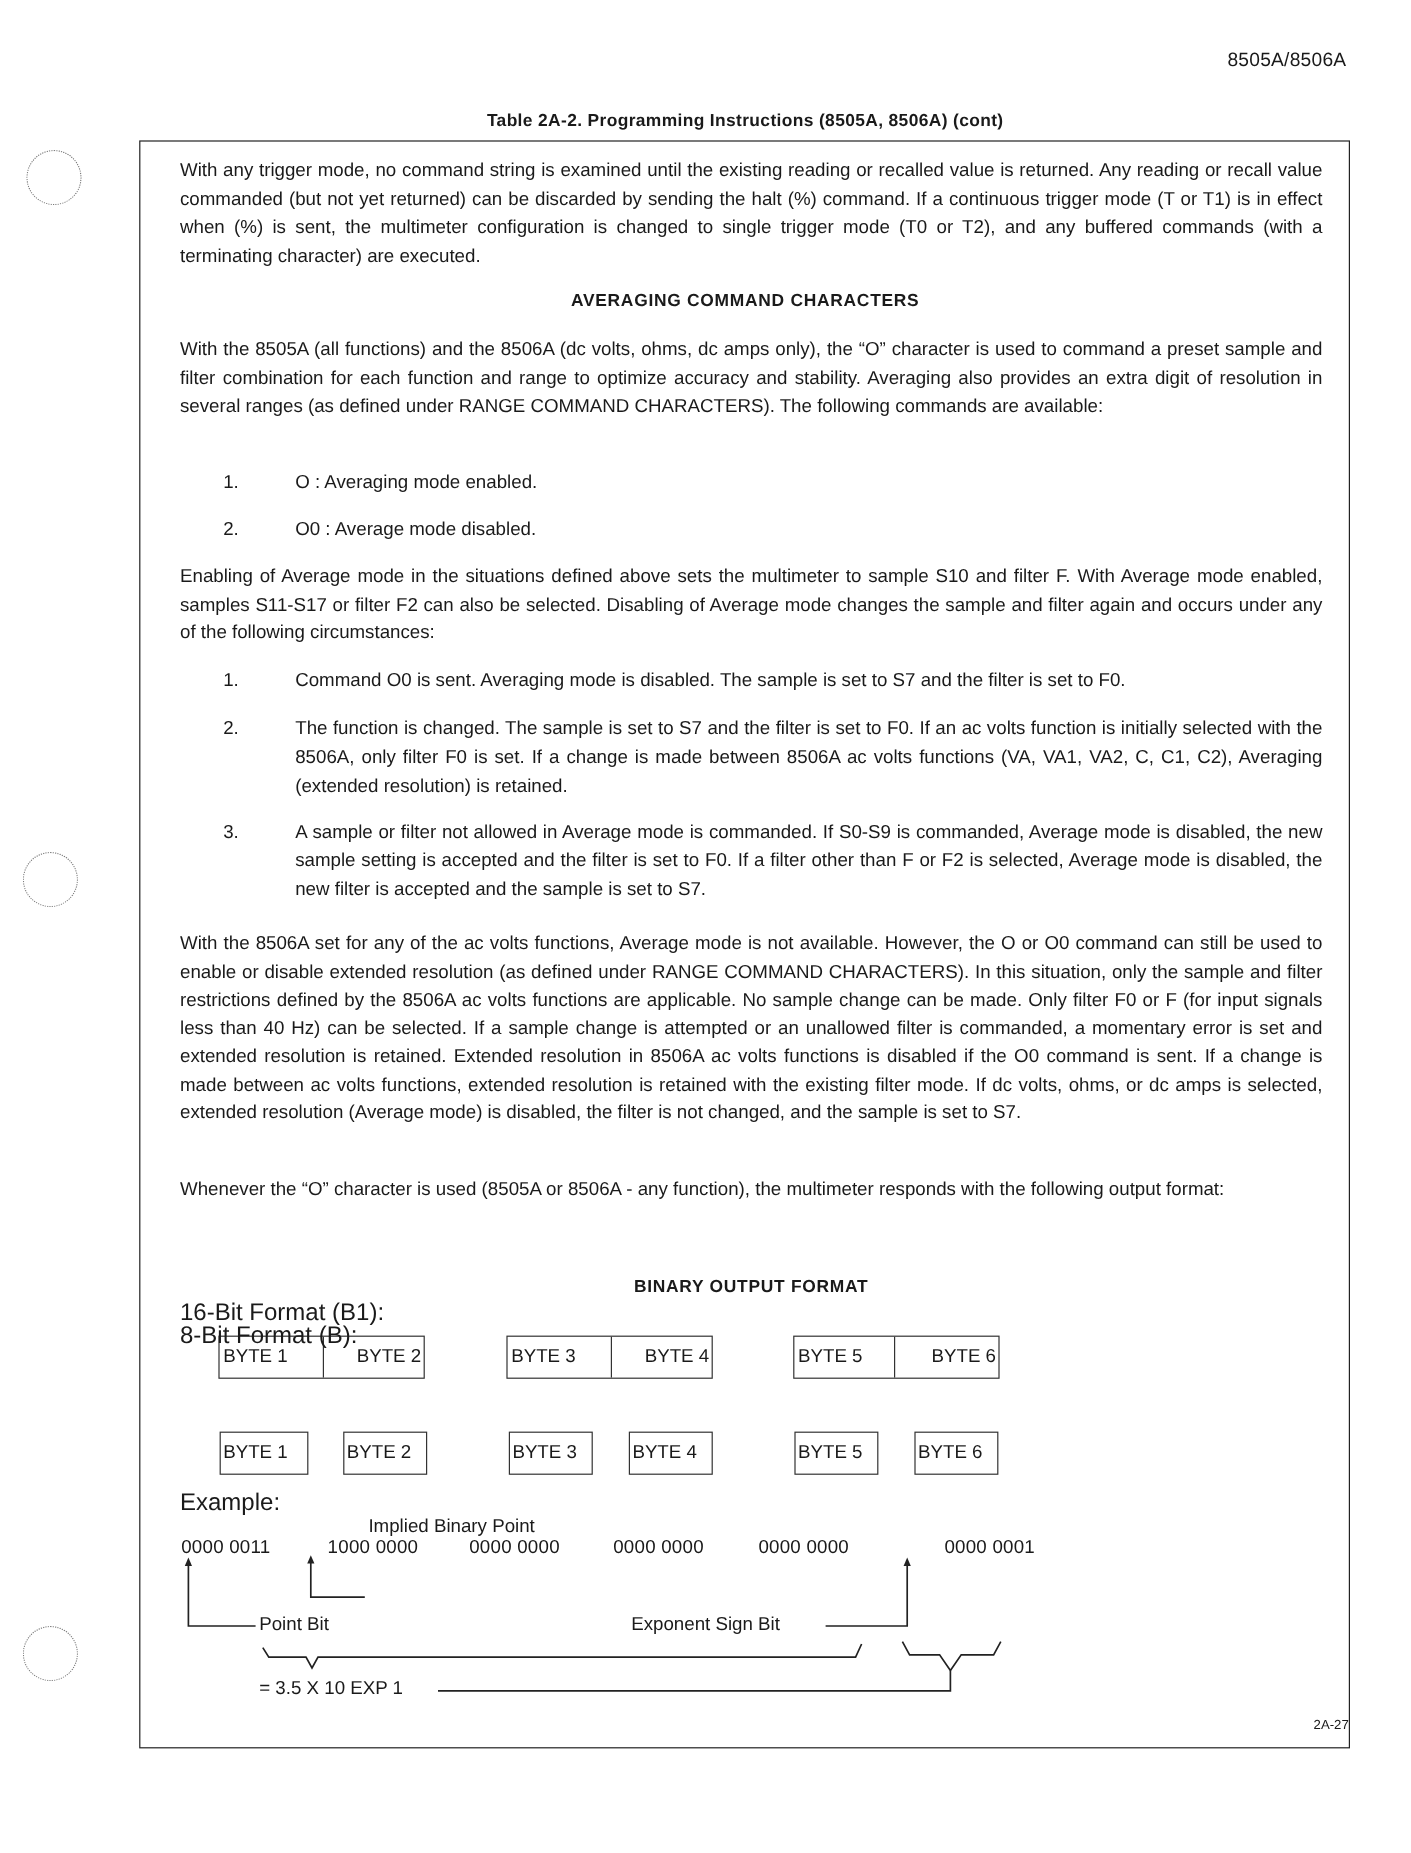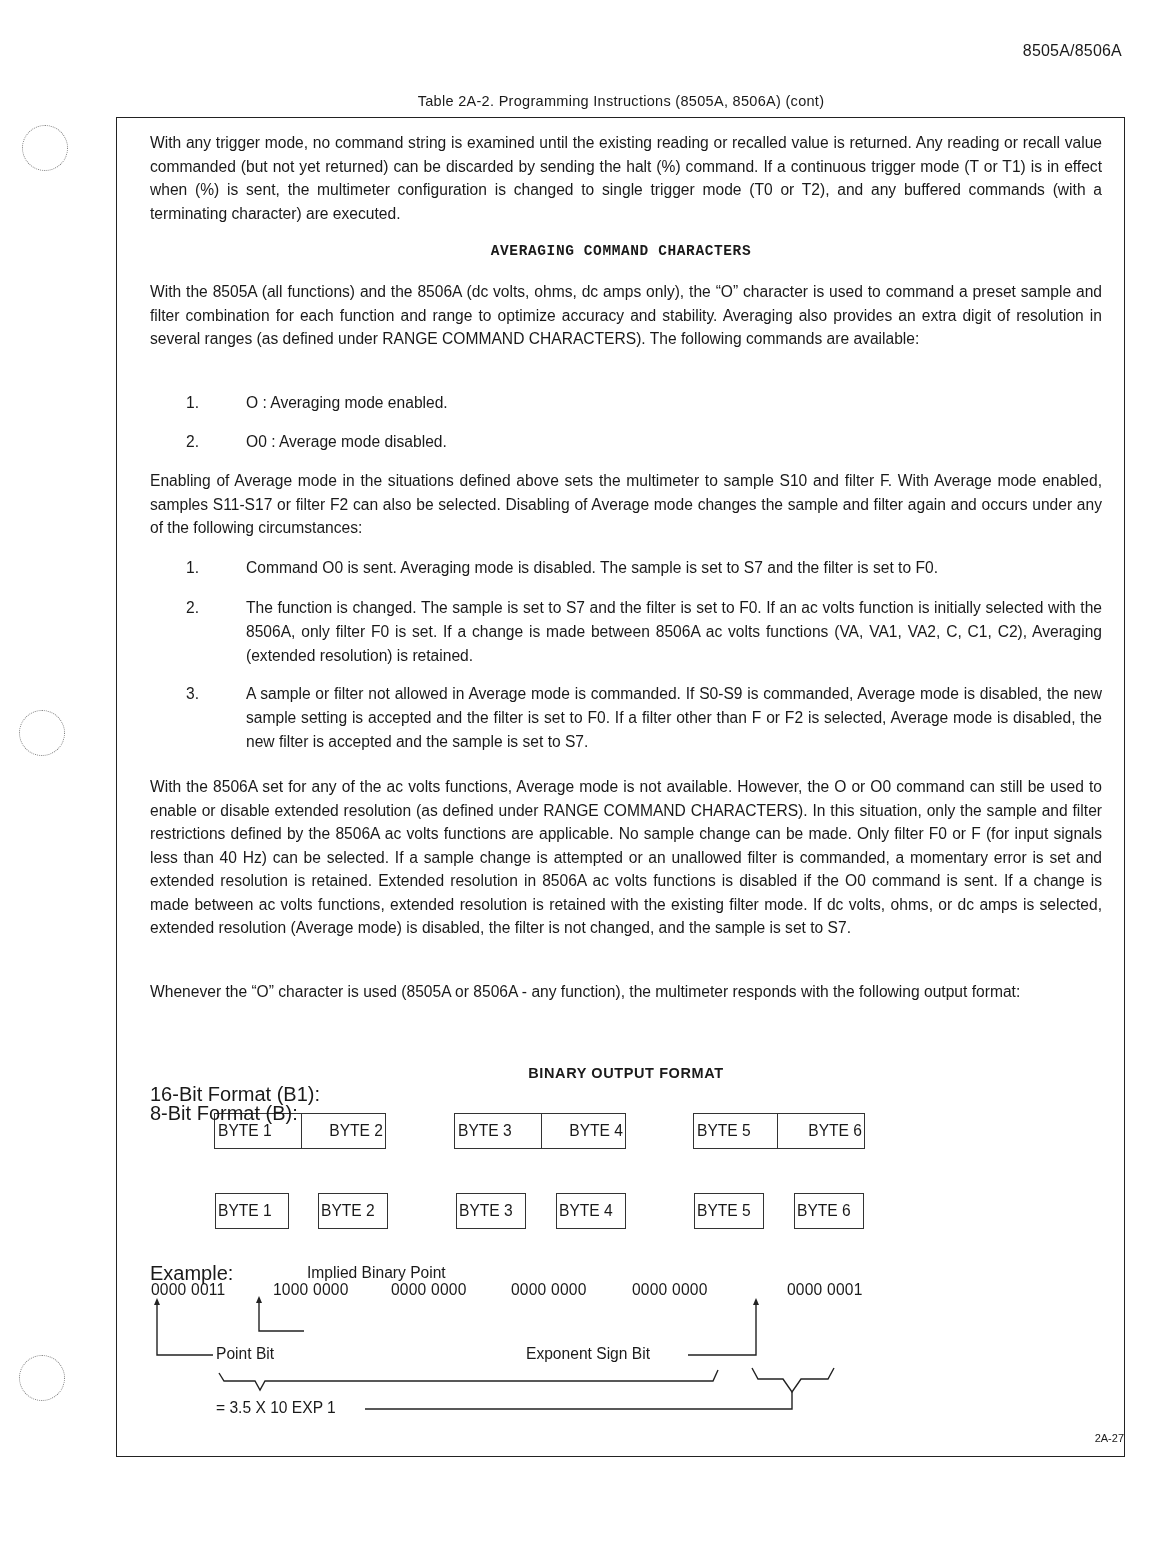--- a/index.html
+++ b/index.html
@@ -10,42 +10,42 @@
       overflow: hidden;
     }
     .abs { position: absolute; }
     .punch-hole {
       position: absolute; width: 46px; height: 46px; border-radius: 50%;
       border: 1px dotted #7a7a7a; box-sizing: border-box;
     }
     .header-id { right: 54px; top: 42px; font-size: 16px; letter-spacing: 0.2px; }
     .table-title {
       left: 116px; width: 1010px; top: 93px; text-align: center;
-      font-weight: normal; font-size: 14.5px; letter-spacing: 0.3px;
+      font-weight: bold; font-size: 14.5px; letter-spacing: 0.3px;
     }
     .frame {
       position: absolute; left: 116px; top: 117px; width: 1009px; height: 1340px;
       border: 1.5px solid #222; box-sizing: border-box;
     }
     .para {
       position: absolute; left: 150px; width: 952px;
       font-size: 15.6px; line-height: 23.5px; text-align: justify;
       text-align-last: left;
     }
     .heading {
       position: absolute; left: 116px; width: 1010px; text-align: center;
       font-weight: bold; font-size: 14.5px; letter-spacing: 0.6px;
     }
     .list-item { position: absolute; left: 150px; width: 952px; font-size: 15.6px; line-height: 24px; }
     .list-item .num { position: absolute; left: 36px; top: 0; }
     .list-item .txt { position: absolute; left: 96px; width: 856px; text-align: justify; text-align-last: left; }
     .small-label { position: absolute; left: 150px; font-size: 20px; }
     .byte-box {
       position: absolute; height: 36px; border: 1.5px solid #333; box-sizing: border-box;
-      display: flex; align-items: center; font-size: 15.6px; margin-left: 32px;
+      display: flex; align-items: center; font-size: 15.6px;
     }
     .byte-cell { height: 100%; display: flex; align-items: center; box-sizing: border-box; }
     .byte-cell.left { border-right: 1.5px solid #333; padding-left: 3px; }
     .byte-cell.right { justify-content: flex-end; padding-right: 2px; }
     .byte-single { padding-left: 2px; white-space: nowrap; }
     .bin-word { position: absolute; top: 1281px; font-size: 15.6px; letter-spacing: 0.2px; }
     .diag-text { position: absolute; font-size: 15.6px; }
     .page-num { position: absolute; right: 52px; top: 1432px; font-size: 11px; }
     svg.diagram { position: absolute; left: 0; top: 0; width: 1176px; height: 1544px; pointer-events: none; }
   </style>
@@ -56,21 +56,21 @@
 <div class="punch-hole" style="left:19px; top:710px;"></div>
 <div class="punch-hole" style="left:19px; top:1355px;"></div>
 
 <div class="abs header-id">8505A/8506A</div>
 <div class="abs table-title">Table 2A-2. Programming Instructions (8505A, 8506A) (cont)</div>
 
 <div class="frame"></div>
 
 <div class="para" style="top:131px;">With any trigger mode, no command string is examined until the existing reading or recalled value is returned. Any reading or recall value commanded (but not yet returned) can be discarded by sending the halt (%) command. If a continuous trigger mode (T or T1) is in effect when (%) is sent, the multimeter configuration is changed to single trigger mode (T0 or T2), and any buffered commands (with a terminating character) are executed.</div>
 
-<div class="heading" style="top:243px;font-family:Liberation Mono, monospace;">AVERAGING COMMAND CHARACTERS</div>
+<div class="heading" style="top:243px;">AVERAGING COMMAND CHARACTERS</div>
 
 <div class="para" style="top:280px;">With the 8505A (all functions) and the 8506A (dc volts, ohms, dc amps only), the “O” character is used to command a preset sample and filter combination for each function and range to optimize accuracy and stability. Averaging also provides an extra digit of resolution in several ranges (as defined under RANGE COMMAND CHARACTERS). The following commands are available:</div>
 
 <div class="list-item" style="top:391px;">
   <span class="num">1.</span>
   <span class="txt">O : Averaging mode enabled.</span>
 </div>
 <div class="list-item" style="top:430px;">
   <span class="num">2.</span>
   <span class="txt">O0 : Average mode disabled.</span>
@@ -114,21 +114,21 @@
 
 <div class="small-label" style="top:1102px;">8-Bit Format (B):</div>
 
 <div class="byte-box byte-single" style="left:183px; top:1193px; width:74px;">BYTE 1</div>
 <div class="byte-box byte-single" style="left:286px; top:1193px; width:70px;">BYTE 2</div>
 <div class="byte-box byte-single" style="left:424px; top:1193px; width:70px;">BYTE 3</div>
 <div class="byte-box byte-single" style="left:524px; top:1193px; width:70px;">BYTE 4</div>
 <div class="byte-box byte-single" style="left:662px; top:1193px; width:70px;">BYTE 5</div>
 <div class="byte-box byte-single" style="left:762px; top:1193px; width:70px;">BYTE 6</div>
 
-<div class="small-label" style="top:1241px;margin-top:21px;">Example:</div>
+<div class="small-label" style="top:1241px;">Example:</div>
 
 <div class="bin-word" style="left:151px;">0000 0011</div>
 <div class="bin-word" style="left:273px;">1000 0000</div>
 <div class="bin-word" style="left:391px;">0000 0000</div>
 <div class="bin-word" style="left:511px;">0000 0000</div>
 <div class="bin-word" style="left:632px;">0000 0000</div>
 <div class="bin-word" style="left:787px;">0000 0001</div>
 
 <svg class="diagram" viewBox="0 0 1176 1544">
   <g stroke="#222" stroke-width="1.4" fill="none">

